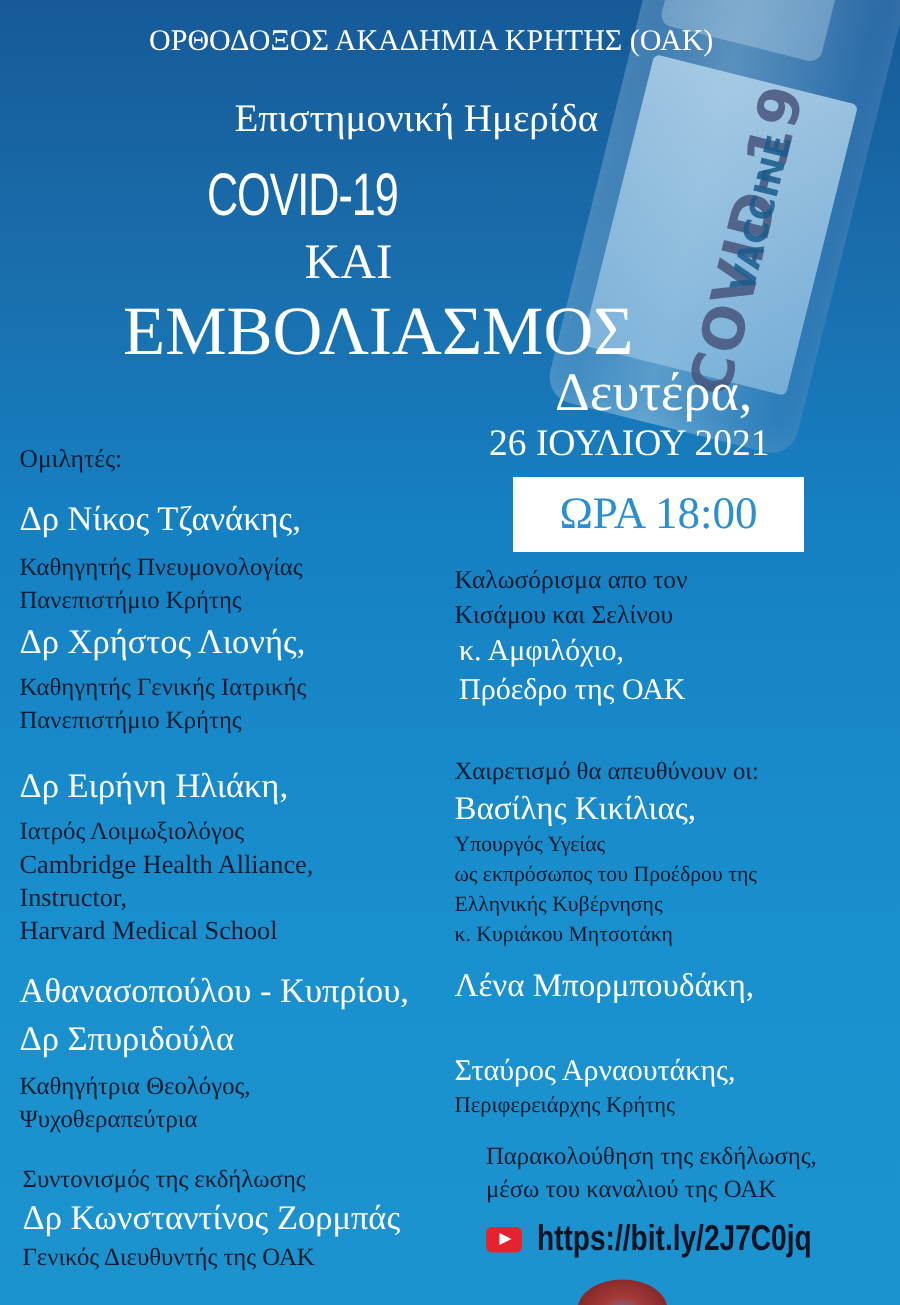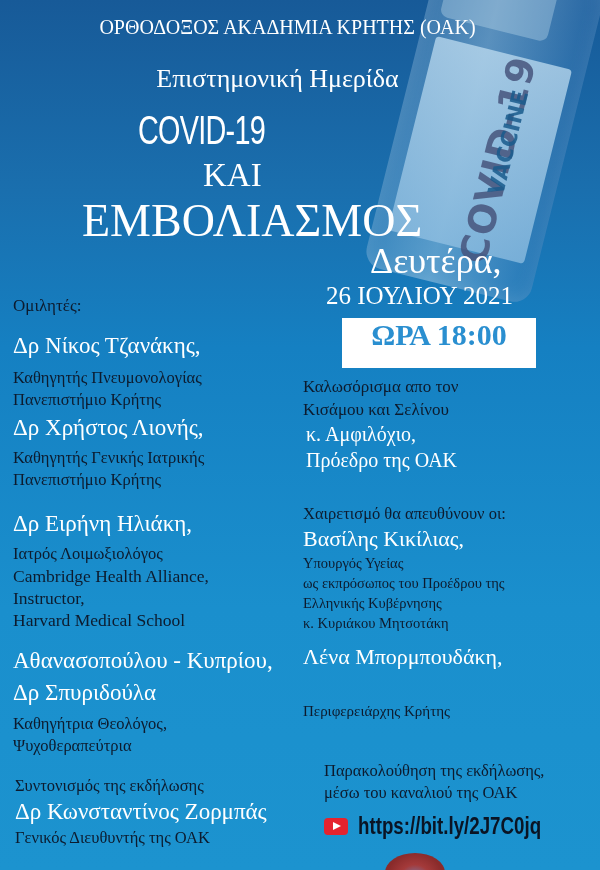--- a/index.html
+++ b/index.html
@@ -49,21 +49,21 @@
     .org-title { left: 0; width: 575px; top: 16px; text-align: center; font-size: 20px; letter-spacing: 0px; }
     .subtitle { left: 0; width: 555px; top: 64px; text-align: center; font-size: 26px; }
     .covid { left: 138px; top: 108px; font-family: "Liberation Sans", "DejaVu Sans", sans-serif; font-size: 40px; letter-spacing: -1px; transform: scaleX(0.72); transform-origin: left top; }
     .kai { left: 203px; top: 157px; font-size: 33px; }
     .emvol { left: 82px; top: 194px; font-size: 46px; letter-spacing: 0px; }
     .day { left: 370px; top: 240px; font-size: 36px; }
     .date { left: 326px; top: 282px; font-size: 25px; }
 
     .time-box {
       left: 342px; top: 318px; width: 194px; height: 50px; background: #ffffff;
-      display: flex; align-items: flex-start; justify-content: center; font-weight: bold;
+      display: flex; align-items: center; justify-content: center;
     }
     .time-box span { color: #2a8fd0; font-size: 30px; }
 
     .speakers-label { left: 13px; top: 296px; font-size: 17px; }
     .name { font-size: 23px; color: #ffffff; white-space: nowrap; }
     .role { font-size: 16.5px; color: #0d1b2e; line-height: 22px; white-space: nowrap; }
     .role-en { font-size: 17.5px; color: #0d1b2e; line-height: 22px; white-space: nowrap; }
 
     .yt {
       display: inline-block; width: 24px; height: 17px; background: #e5232e; border-radius: 4px; position: relative; vertical-align: middle;
@@ -158,20 +158,21 @@
   <div class="role" style="font-size:14.5px; line-height:20px;">ως εκπρόσωπος του Προέδρου της</div>
   <div class="role" style="font-size:14.5px; line-height:20px;">Ελληνικής Κυβέρνησης</div>
   <div class="role" style="font-size:14.5px; line-height:20px;">κ. Κυριάκου Μητσοτάκη</div>
 </div>
 
 <div class="abs" style="left:303px; top:643px;">
   <div class="name" style="font-size:22px; line-height:28px;">Λένα Μπορμπουδάκη,</div>
 </div>
 
 <div class="abs" style="left:303px; top:701px;">
+  <div class="name" style="font-size:20px; line-height:26px;">Σταύρος Αρναουτάκης,</div>
   <div class="role" style="font-size:15px; line-height:20px;">Περιφερειάρχης Κρήτης</div>
 </div>
 
 <div class="abs" style="left:324px; top:760px;">
   <div class="role" style="font-size:16.5px; line-height:22px;">Παρακολούθηση της εκδήλωσης,</div>
   <div class="role" style="font-size:16.5px; line-height:22px;">μέσω του καναλιού της ΟΑΚ</div>
 </div>
 
 <div class="abs" style="left:324px; top:812px; height:28px; white-space:nowrap;">
   <span class="yt"></span>

